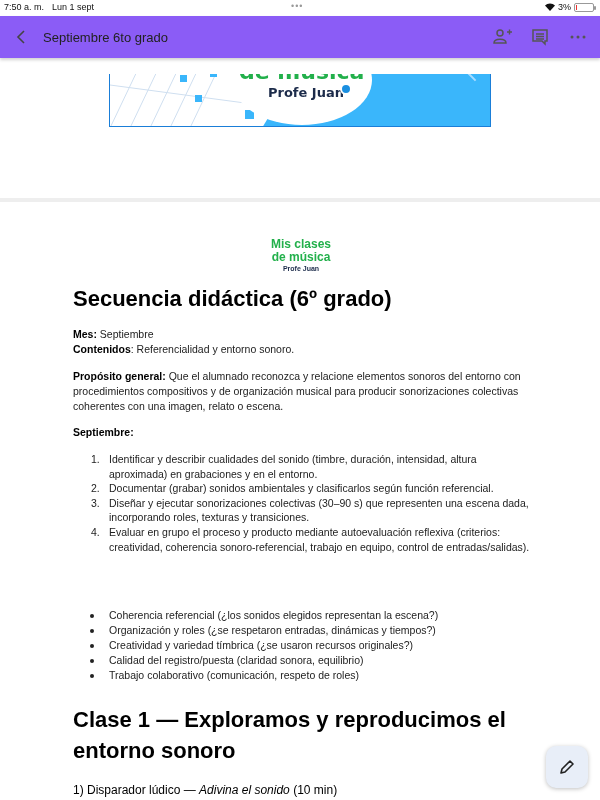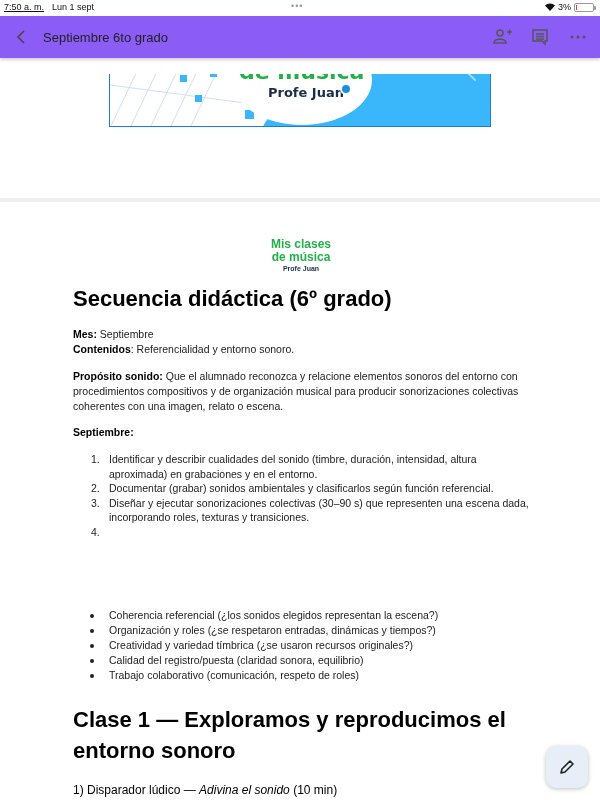--- a/index.html
+++ b/index.html
@@ -1,20 +1,20 @@
 <!DOCTYPE html>
 <html><head>
 <meta charset="utf-8">
 <style>
   * { box-sizing: border-box; margin: 0; padding: 0; }
   html, body { width: 600px; height: 800px; overflow: hidden; background: #ffffff; }
   body { font-family: "Liberation Sans", sans-serif; color: #111; position: relative; }
 
   .status-bar { position: absolute; top: 0; left: 0; width: 600px; height: 16px; font-size: 9px; color: #111; }
-  .status-time { position: absolute; left: 4px; top: 2px; text-decoration: underline; }
+  .status-time { position: absolute; left: 4px; top: 2px; }
   .status-date { position: absolute; left: 52px; top: 2px; }
   .status-dots { position: absolute; left: 291px; top: 1px; color: #999; font-size: 9px; letter-spacing: 1px; }
   .status-right { position: absolute; right: 6px; top: 2px; display: flex; align-items: center; gap: 3px; }
   .battery { width: 20px; height: 9px; border: 1px solid #999; border-radius: 2px; position: relative; }
   .battery::after { content: ""; position: absolute; right: -3px; top: 2px; width: 2px; height: 4px; background: #999; border-radius: 1px; }
   .battery-level { position: absolute; left: 1px; top: 1px; width: 1px; height: 5px; background: #e33; }
 
   .app-bar { position: absolute; top: 16px; left: 0; width: 600px; height: 42px; background: #8b5cf6; z-index: 5; box-shadow: 0 2px 3px rgba(0,0,0,0.18); }
   .back-btn { position: absolute; left: 12px; top: 11px; width: 18px; height: 20px; }
   .doc-title { position: absolute; left: 43px; top: 14px; font-size: 13px; color: #222; }
@@ -144,30 +144,30 @@
   <div class="h1">Secuencia didáctica (6º grado)</div>
 
   <div class="blk p" style="top:253px;">
     <span class="b">Mes:</span><span> Septiembre</span>
   </div>
   <div class="blk p" style="top:268px;">
     <span class="b">Contenidos</span><span>: Referencialidad y entorno sonoro.</span>
   </div>
 
   <div class="blk p" style="top:295px;">
-    <span class="b">Propósito sonido:</span><span> Que el alumnado reconozca y relacione elementos sonoros del entorno con procedimientos compositivos y de organización musical para producir sonorizaciones colectivas coherentes con una imagen, relato o escena.</span>
+    <span class="b">Propósito general:</span><span> Que el alumnado reconozca y relacione elementos sonoros del entorno con procedimientos compositivos y de organización musical para producir sonorizaciones colectivas coherentes con una imagen, relato o escena.</span>
   </div>
 
   <div class="blk p b" style="top:351px;">Septiembre:</div>
 
   <ol class="obj">
     <li><span class="num">1.</span><span>Identificar y describir cualidades del sonido (timbre, duración, intensidad, altura aproximada) en grabaciones y en el entorno.</span></li>
     <li><span class="num">2.</span><span>Documentar (grabar) sonidos ambientales y clasificarlos según función referencial.</span></li>
     <li><span class="num">3.</span><span>Diseñar y ejecutar sonorizaciones colectivas (30–90 s) que representen una escena dada, incorporando roles, texturas y transiciones.</span></li>
-    <li><span class="num">4.</span></li>
+    <li><span class="num">4.</span><span>Evaluar en grupo el proceso y producto mediante autoevaluación reflexiva (criterios: creatividad, coherencia sonoro-referencial, trabajo en equipo, control de entradas/salidas).</span></li>
   </ol>
 
 
   <ul class="crit">
     <li><span class="bul"></span><span>Coherencia referencial (¿los sonidos elegidos representan la escena?)</span></li>
     <li><span class="bul"></span><span>Organización y roles (¿se respetaron entradas, dinámicas y tiempos?)</span></li>
     <li><span class="bul"></span><span>Creatividad y variedad tímbrica (¿se usaron recursos originales?)</span></li>
     <li><span class="bul"></span><span>Calidad del registro/puesta (claridad sonora, equilibrio)</span></li>
     <li><span class="bul"></span><span>Trabajo colaborativo (comunicación, respeto de roles)</span></li>
   </ul>

